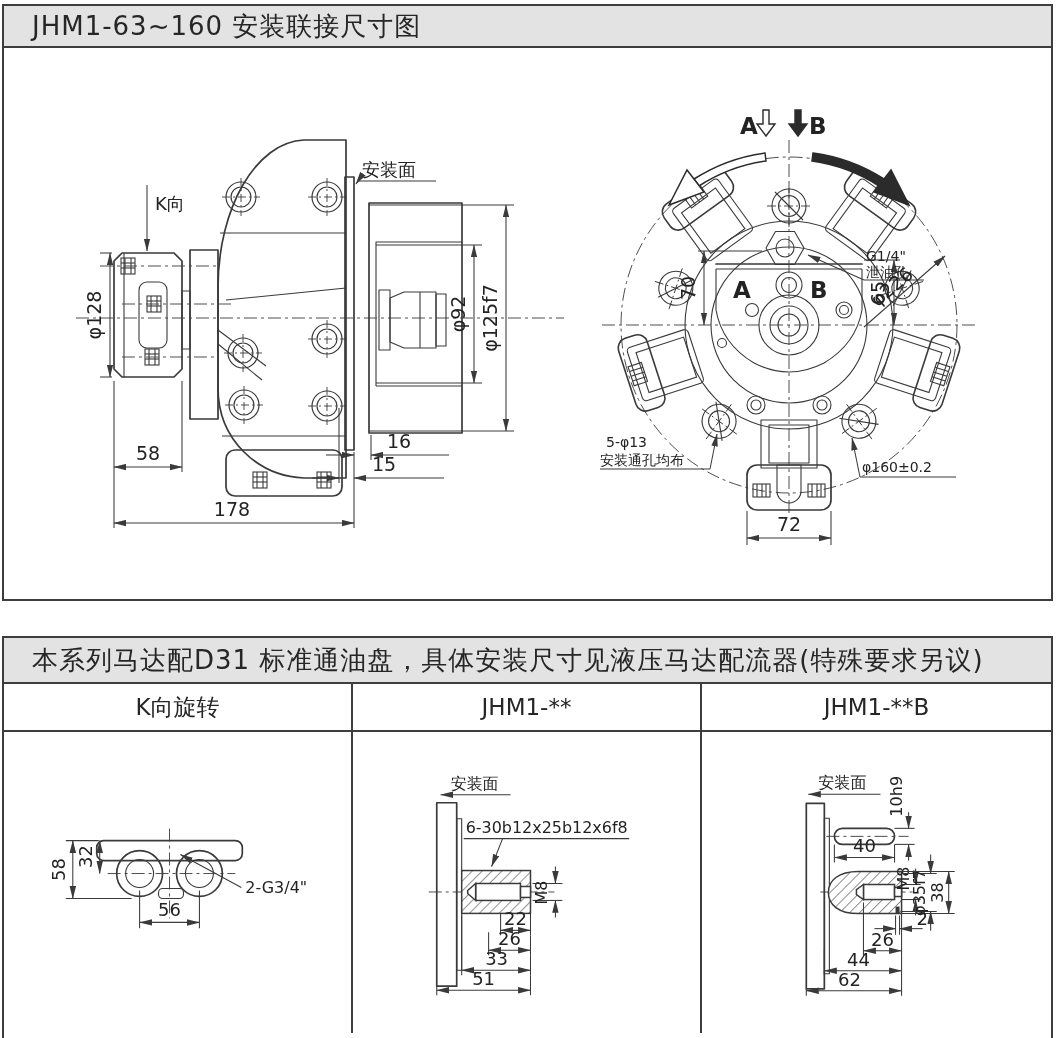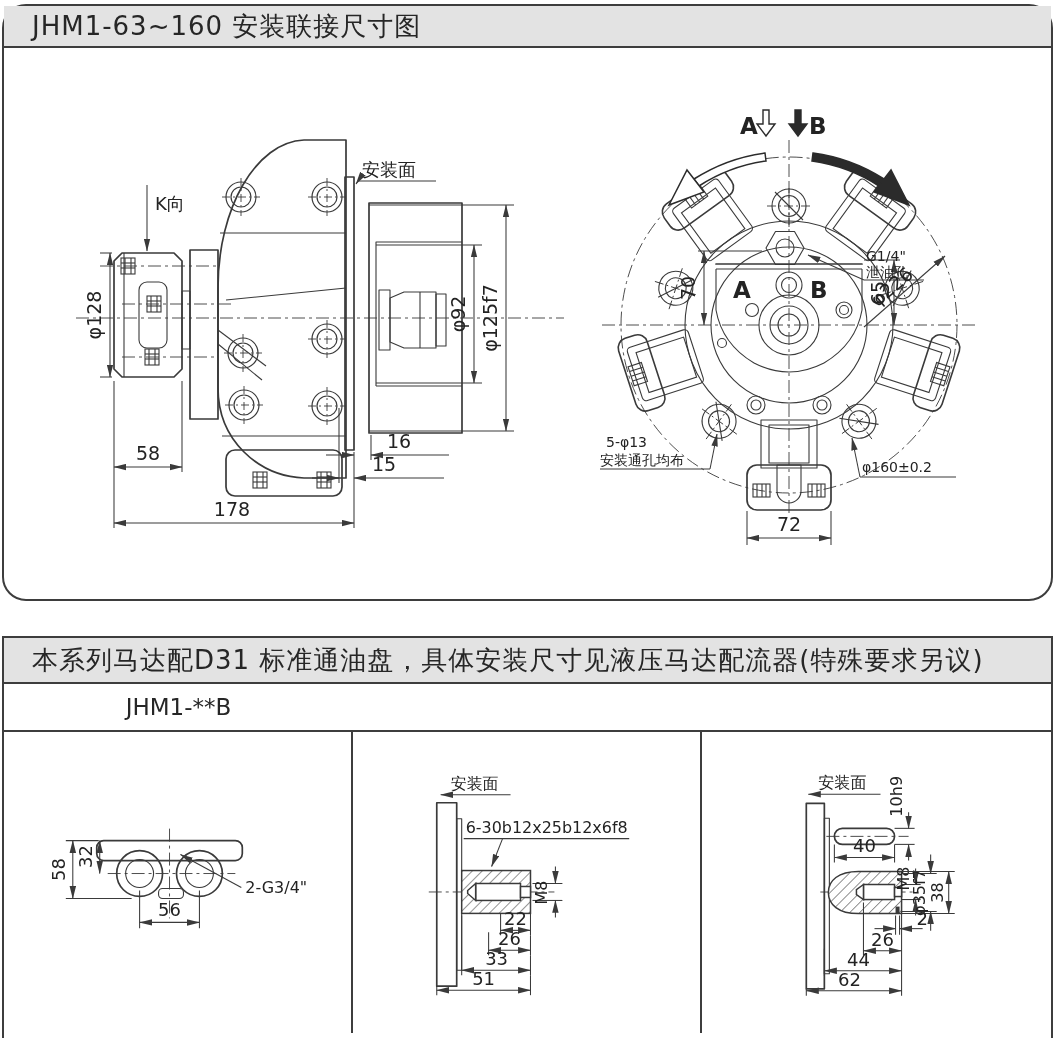--- a/index.html
+++ b/index.html
@@ -1,21 +1,21 @@
 <!DOCTYPE html>
 <html><head>
 <meta charset="utf-8">
 <style>
   html,body{margin:0;padding:0;background:#ffffff;}
   .page{position:relative;width:1057px;height:1038px;background:#fff;
         font-family:"DejaVu Sans","Liberation Sans",sans-serif;color:#232323;}
   .panel{position:absolute;left:2px;width:1051px;border:2px solid #3d3d3d;background:#fff;box-sizing:border-box;}
   .panel-title{height:42px;background:#e3e3e3;border-bottom:2px solid #3d3d3d;display:flex;align-items:center;
                padding-left:28px;font-size:26px;letter-spacing:1px;color:#262626;box-sizing:border-box;}
-  .top-panel{top:4px;height:597px;border-radius:24px;}
+  .top-panel{top:4px;height:597px;}
   .top-body{position:relative;height:551px;}
   .bottom-panel{top:636px;height:448px;}
   .bt-title{height:46px;}
   .thead{display:grid;grid-template-columns:1fr 1fr 1fr;border-bottom:2px solid #3d3d3d;height:46px;}
   .th{display:flex;align-items:center;justify-content:center;font-size:23px;color:#262626;border-right:2px solid #3d3d3d;box-sizing:border-box;}
   .th:last-child{border-right:none;}
   .tbody{display:grid;grid-template-columns:1fr 1fr 1fr;height:301px;}
   .td{border-right:2px solid #3d3d3d;box-sizing:border-box;position:relative;}
   .td:last-child{border-right:none;}
   .td svg{display:block;width:100%;height:100%;}
@@ -318,20 +318,22 @@
         </g>
       </svg>
     </div>
   </section>
 
   <section class="panel bottom-panel">
     <header class="panel-title bt-title">
       <span>本系列马达配D31 标准通油盘，具体安装尺寸见液压马达配流器(特殊要求另议)</span>
     </header>
     <div class="thead">
+      <div class="th">K向旋转</div>
+      <div class="th">JHM1-**</div>
       <div class="th">JHM1-**B</div>
     </div>
     <div class="tbody">
 
       <div class="td">
         <svg viewBox="0 0 348 300" preserveAspectRatio="xMidYMid meet">
           <defs>
             <marker id="ar2" viewBox="0 0 12 6" refX="11.5" refY="3" markerWidth="13" markerHeight="7" orient="auto-start-reverse" markerUnits="userSpaceOnUse">
               <path d="M0,0 L12,3 L0,6 Z" fill="#3a3a3a"></path>
             </marker>

